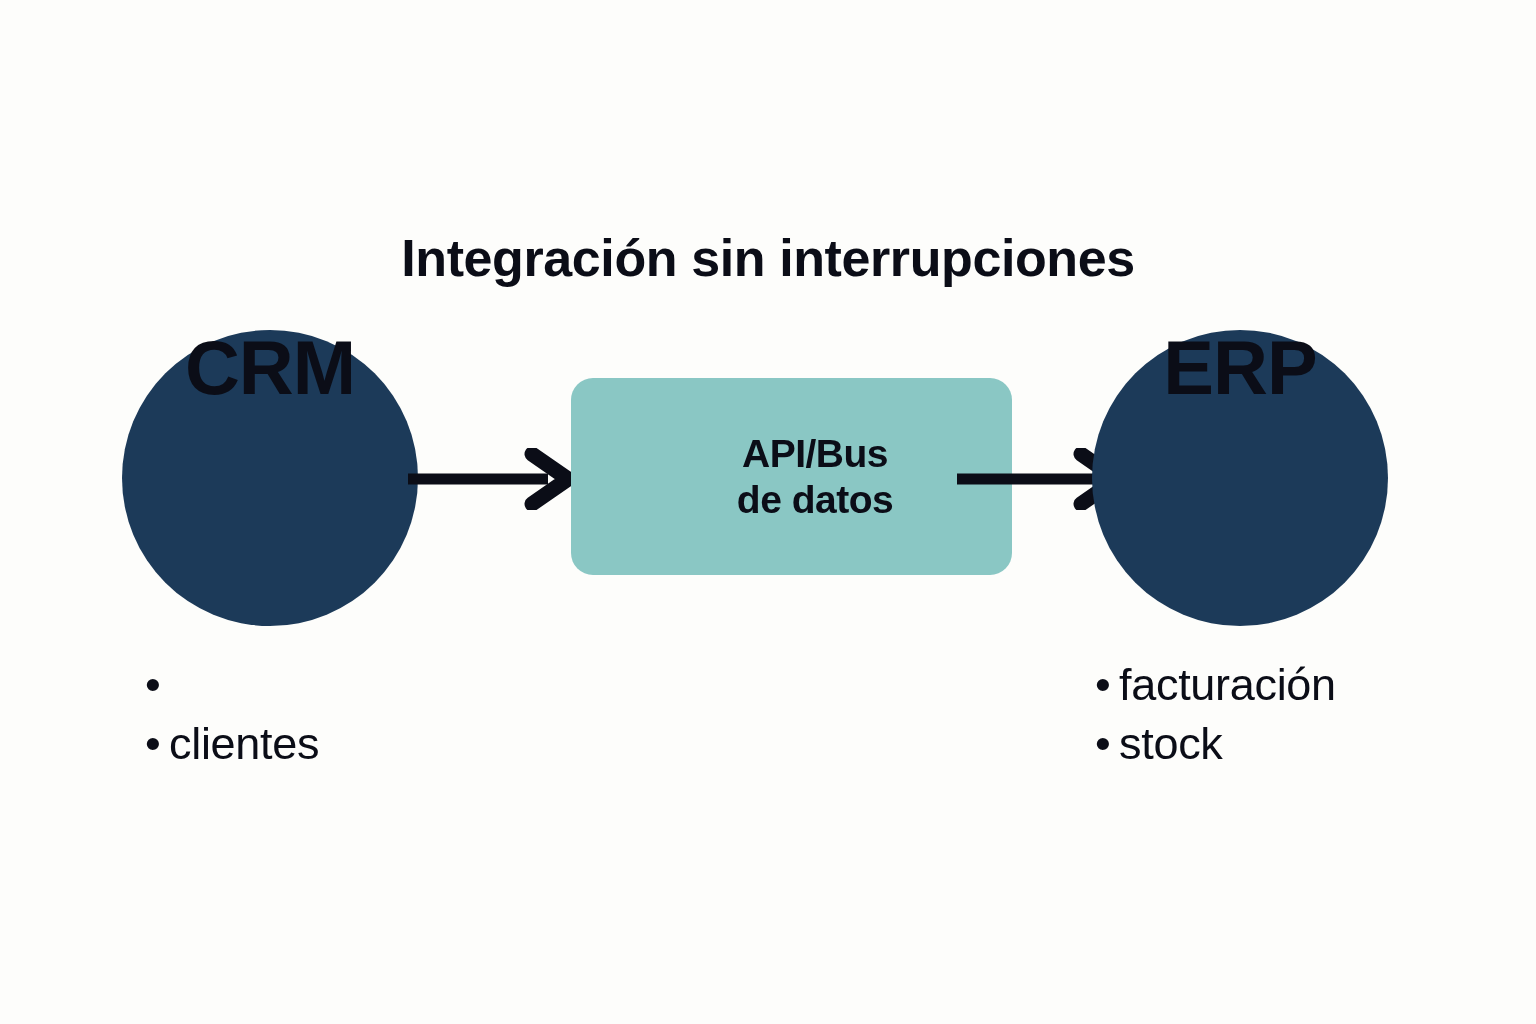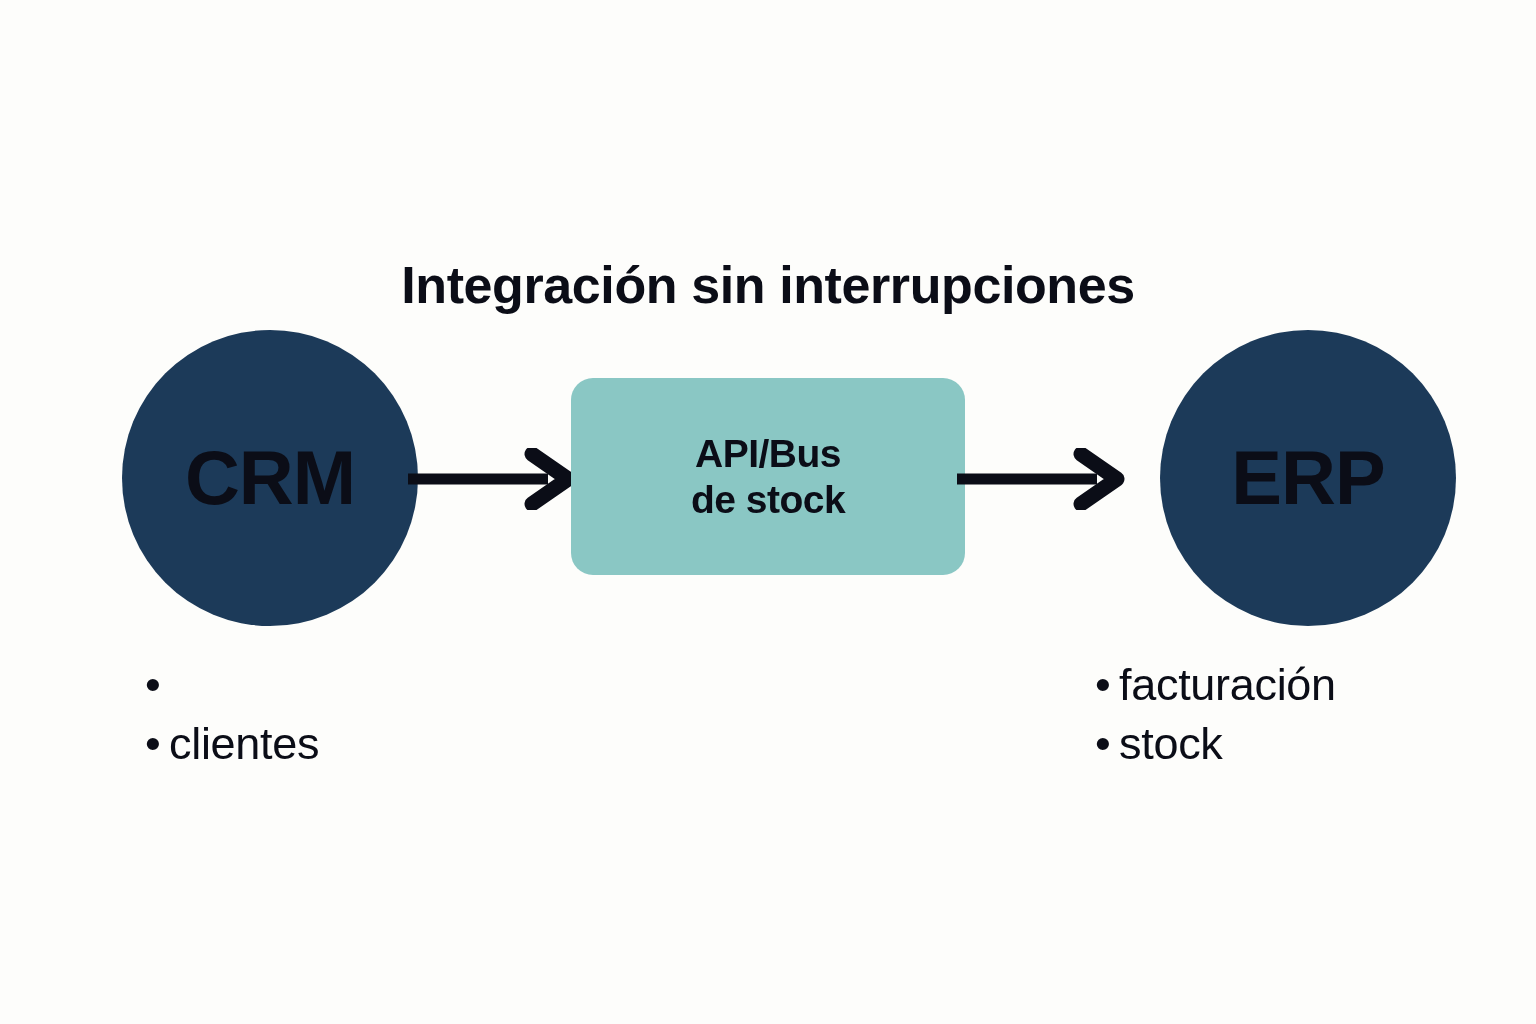--- a/index.html
+++ b/index.html
@@ -26,57 +26,57 @@
     left: 0;
     top: 232px;
     width: 1536px;
     text-align: center;
     font-size: 52px;
     font-weight: 700;
     color: #0b0d17;
     letter-spacing: -0.4px;
     line-height: 1.0;
     white-space: nowrap;
-    margin-top: 27px;
   }
 
   
   .node-circle {
     position: absolute;
     width: 296px;
     height: 296px;
     border-radius: 50%;
     background: #1c3a59;
     display: flex;
-    align-items: center;
+    align-items: flex-start;
     justify-content: center;
   }
   .node-circle .node-label {
     font-size: 76px;
     font-weight: 700;
     color: #0b0d17;
     letter-spacing: -1px;
     line-height: 1;
   }
   #node-crm  { left: 122px;  top: 330px; }
-  #node-erp  { left: 1160px; top: 330px; }
+  #node-erp  { left: 1092px; top: 330px; }
 
   
   #node-api {
     position: absolute;
     left: 571px;
     top: 378px;
     width: 394px;
     height: 197px;
     background: #8ac7c4;
     border-radius: 22px;
     display: flex;
     flex-direction: column;
     align-items: center;
     justify-content: center;
+    padding-left: 47px;
   }
   #node-api .box-line {
     font-size: 39px;
     font-weight: 700;
     color: #0b0d17;
     line-height: 1.16;
     letter-spacing: -0.5px;
     text-align: center;
     white-space: nowrap;
   }
@@ -130,21 +130,21 @@
 
   <div id="arrow-crm-api" class="arrow">
     <svg width="172" height="62" viewBox="0 0 172 62" xmlns="http://www.w3.org/2000/svg">
       <line x1="0" y1="31" x2="140" y2="31" stroke="#0b0d17" stroke-width="11" stroke-linecap="butt"></line>
       <polyline points="124,6 160,31 124,56" fill="none" stroke="#0b0d17" stroke-width="15" stroke-linecap="round" stroke-linejoin="round"></polyline>
     </svg>
   </div>
 
   <div id="node-api">
     <span class="box-line">API/Bus</span>
-    <span class="box-line">de stock</span>
+    <span class="box-line">de datos</span>
   </div>
 
   <div id="arrow-api-erp" class="arrow">
     <svg width="172" height="62" viewBox="0 0 172 62" xmlns="http://www.w3.org/2000/svg">
       <line x1="0" y1="31" x2="140" y2="31" stroke="#0b0d17" stroke-width="11" stroke-linecap="butt"></line>
       <polyline points="124,6 160,31 124,56" fill="none" stroke="#0b0d17" stroke-width="15" stroke-linecap="round" stroke-linejoin="round"></polyline>
     </svg>
   </div>
 
   <div id="node-erp" class="node-circle">

